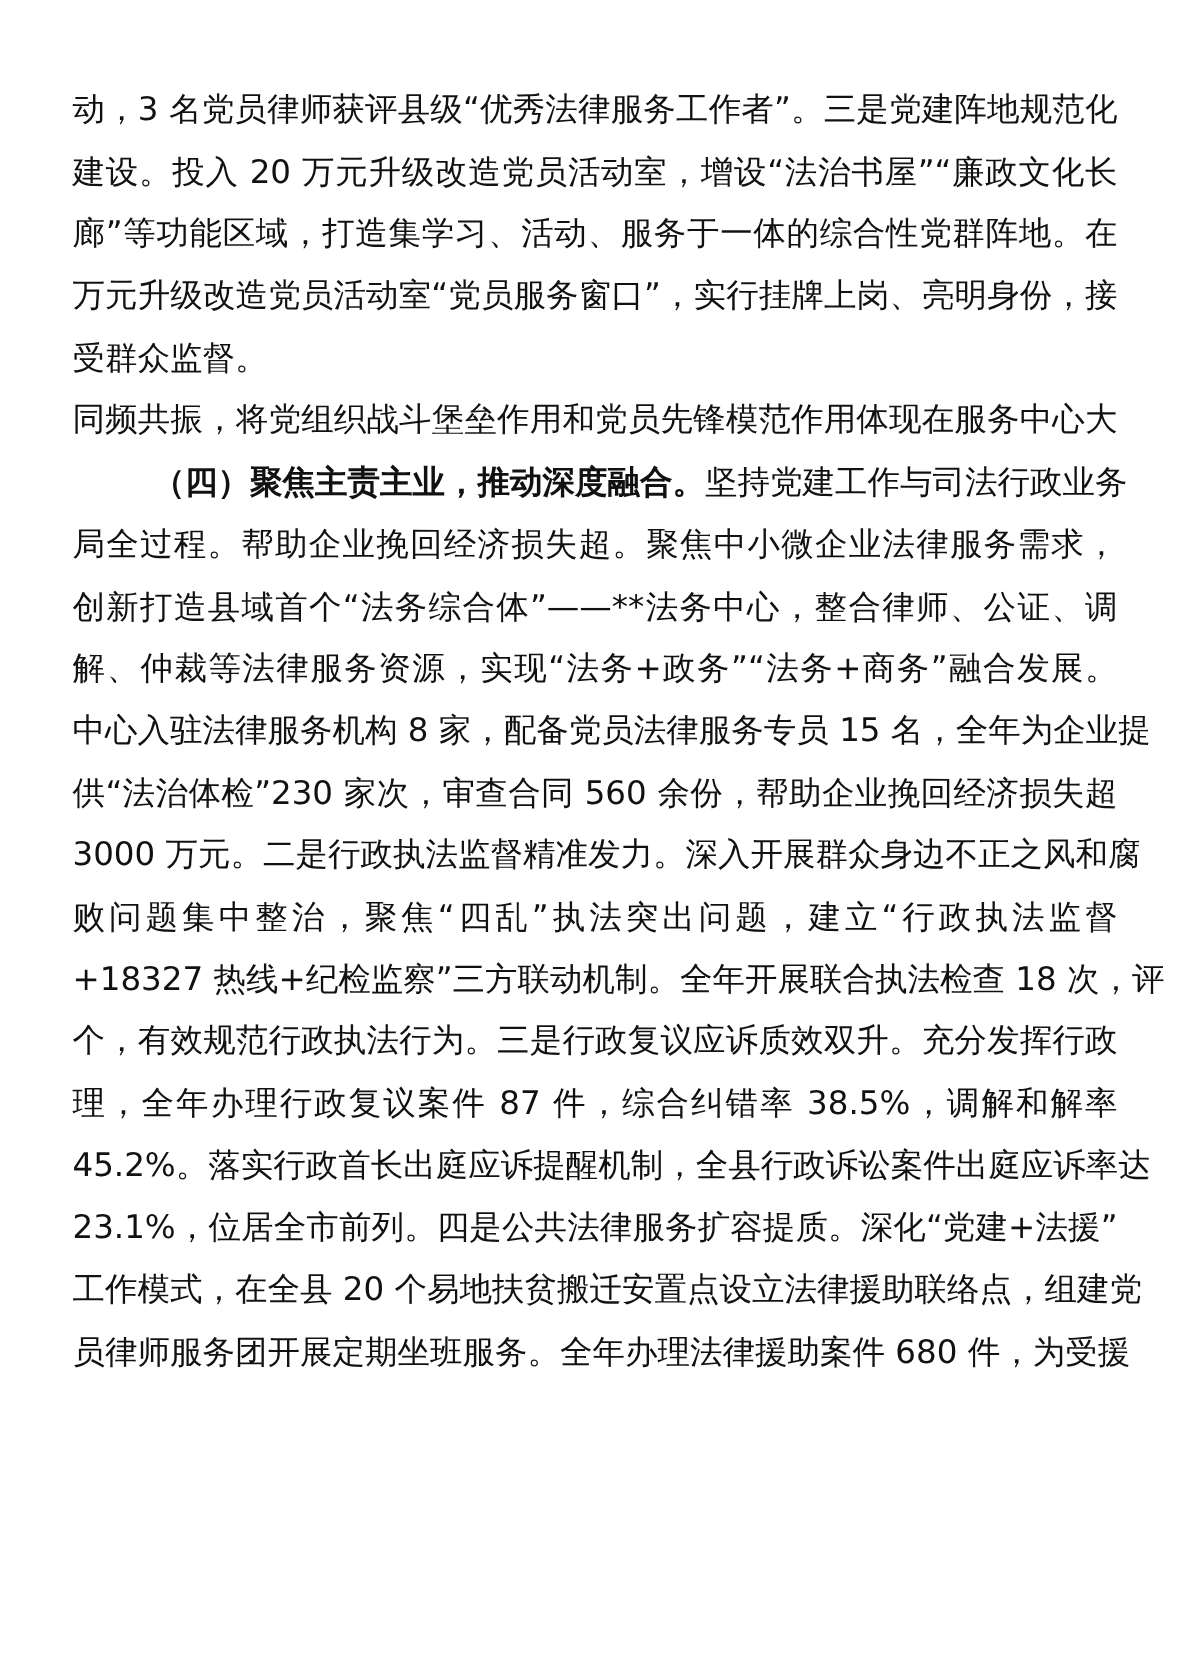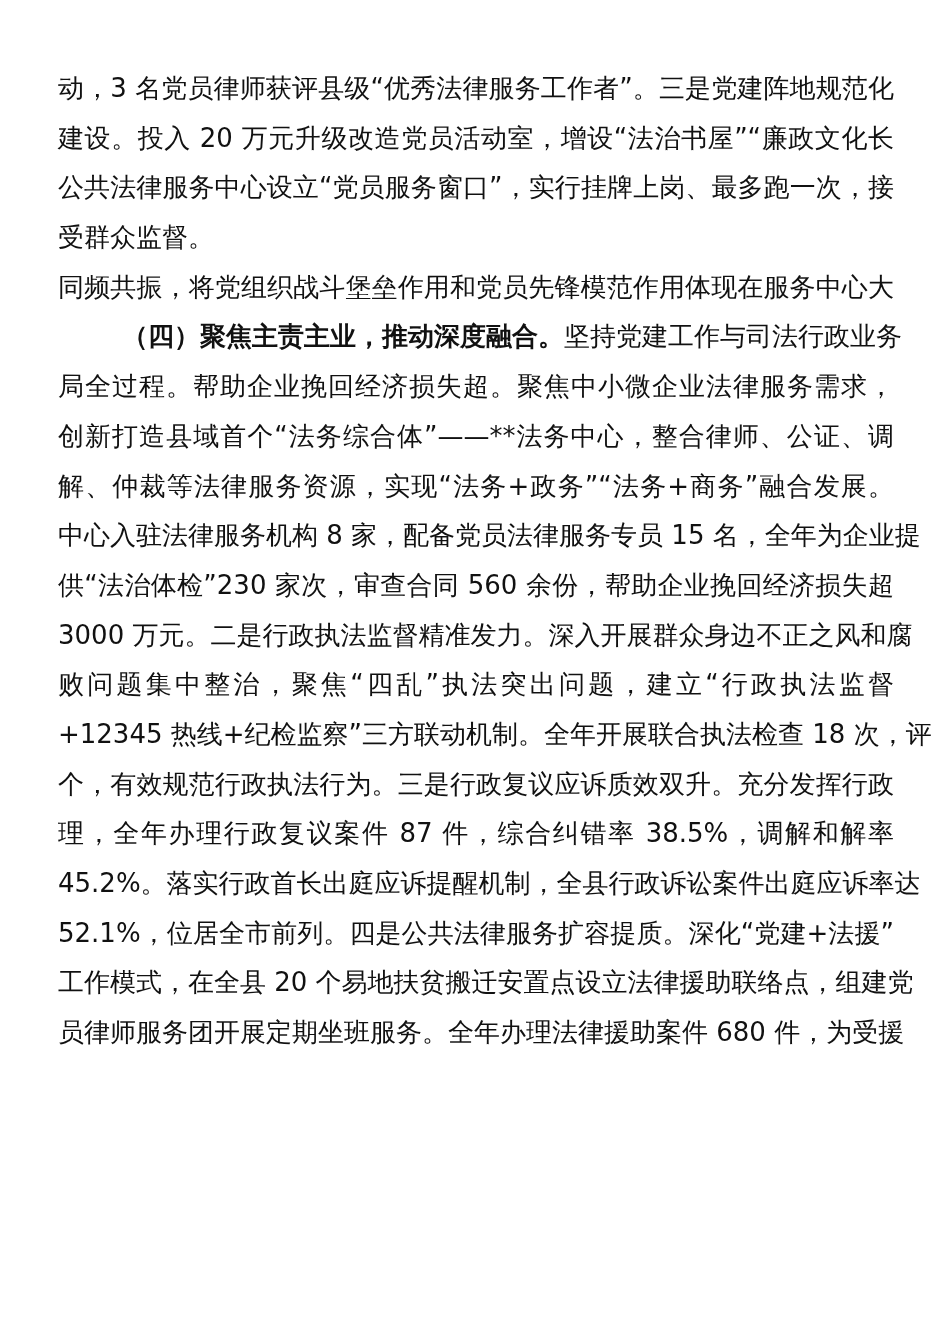--- a/index.html
+++ b/index.html
@@ -39,33 +39,34 @@
     .bold {
       font-weight: bold;
     }
   </style>
 </head>
 <body>
 
 <div class="page">
   <div class="line justify">动，3 名党员律师获评县级“优秀法律服务工作者”。三是党建阵地规范化</div>
   <div class="line justify">建设。投入 20 万元升级改造党员活动室，增设“法治书屋”“廉政文化长</div>
-  <div class="line justify">公共法律服务中心设立“党员服务窗口”，实行挂牌上岗、最多跑一次，接</div>
+  <div class="line justify">廊”等功能区域，打造集学习、活动、服务于一体的综合性党群阵地。在</div>
+  <div class="line justify">万元升级改造党员活动室“党员服务窗口”，实行挂牌上岗、亮明身份，接</div>
   <div class="line">受群众监督。</div>
   <div class="line justify">同频共振，将党组织战斗堡垒作用和党员先锋模范作用体现在服务中心大</div>
   <div class="line justify indent">
     <span class="bold">（四）聚焦主责主业，推动深度融合。</span><span>坚持党建工作与司法行政业务</span>
   </div>
   <div class="line justify">局全过程。帮助企业挽回经济损失超。聚焦中小微企业法律服务需求，</div>
   <div class="line justify">创新打造县域首个“法务综合体”——**法务中心，整合律师、公证、调</div>
   <div class="line justify">解、仲裁等法律服务资源，实现“法务+政务”“法务+商务”融合发展。</div>
   <div class="line justify">中心入驻法律服务机构 8 家，配备党员法律服务专员 15 名，全年为企业提</div>
   <div class="line justify">供“法治体检”230 家次，审查合同 560 余份，帮助企业挽回经济损失超</div>
   <div class="line justify">3000 万元。二是行政执法监督精准发力。深入开展群众身边不正之风和腐</div>
   <div class="line justify">败问题集中整治，聚焦“四乱”执法突出问题，建立“行政执法监督</div>
-  <div class="line justify">+12345 热线+纪检监察”三方联动机制。全年开展联合执法检查 18 次，评</div>
+  <div class="line justify">+18327 热线+纪检监察”三方联动机制。全年开展联合执法检查 18 次，评</div>
   <div class="line justify">个，有效规范行政执法行为。三是行政复议应诉质效双升。充分发挥行政</div>
   <div class="line justify">理，全年办理行政复议案件 87 件，综合纠错率 38.5%，调解和解率</div>
   <div class="line justify">45.2%。落实行政首长出庭应诉提醒机制，全县行政诉讼案件出庭应诉率达</div>
-  <div class="line justify">52.1%，位居全市前列。四是公共法律服务扩容提质。深化“党建+法援”</div>
+  <div class="line justify">23.1%，位居全市前列。四是公共法律服务扩容提质。深化“党建+法援”</div>
   <div class="line justify">工作模式，在全县 20 个易地扶贫搬迁安置点设立法律援助联络点，组建党</div>
   <div class="line justify">员律师服务团开展定期坐班服务。全年办理法律援助案件 680 件，为受援</div>
 </div>
 
 </body></html>

